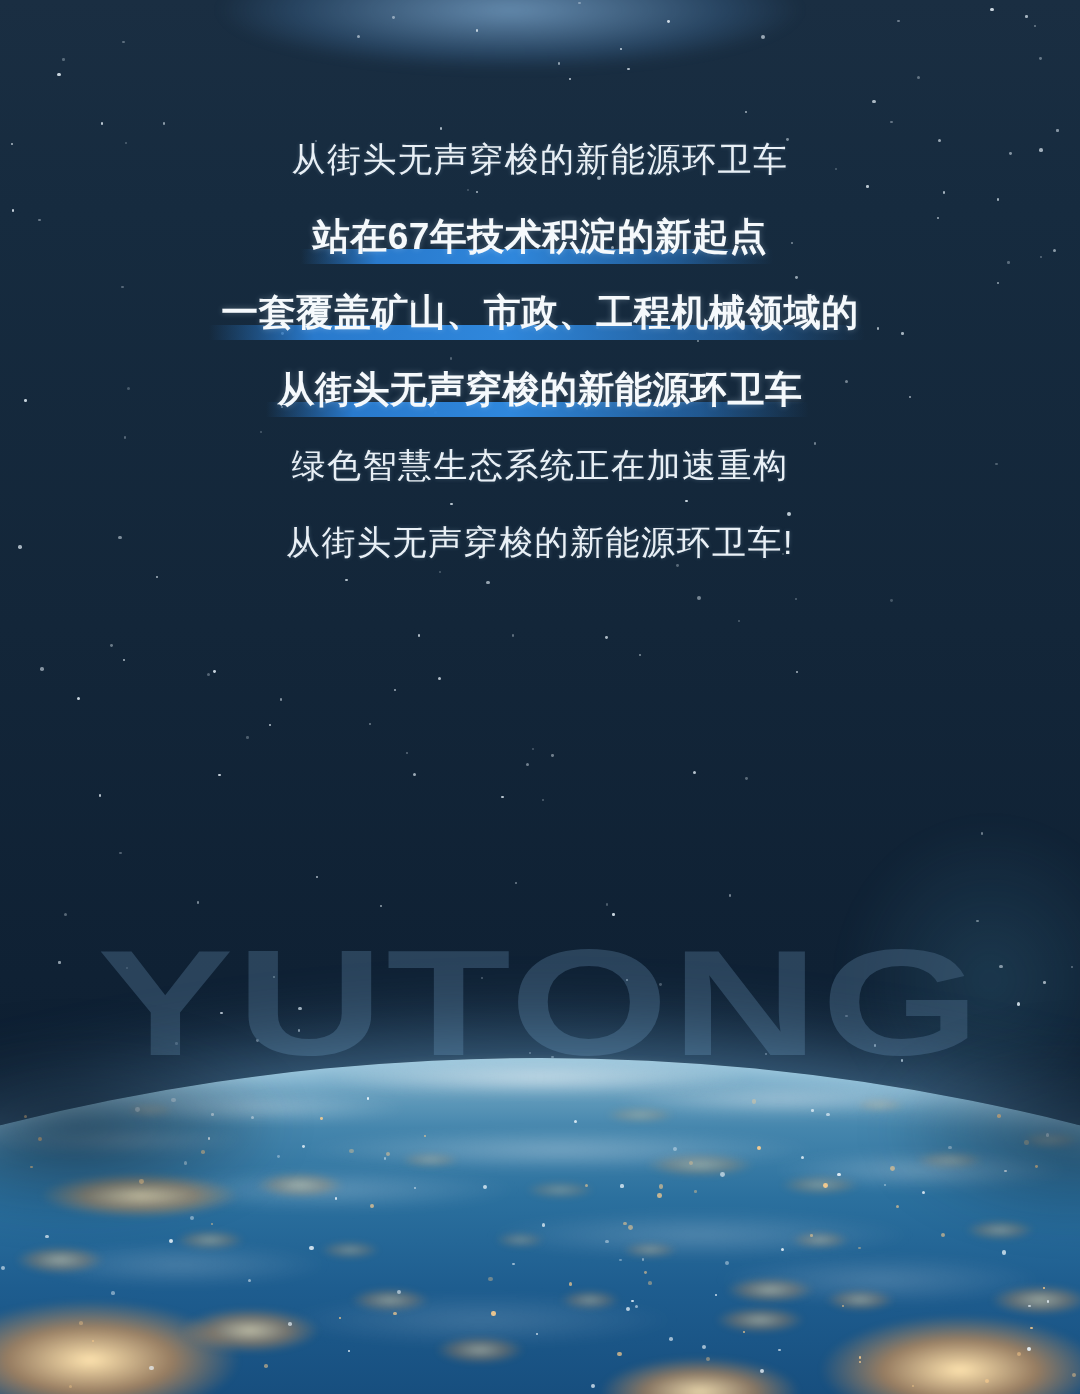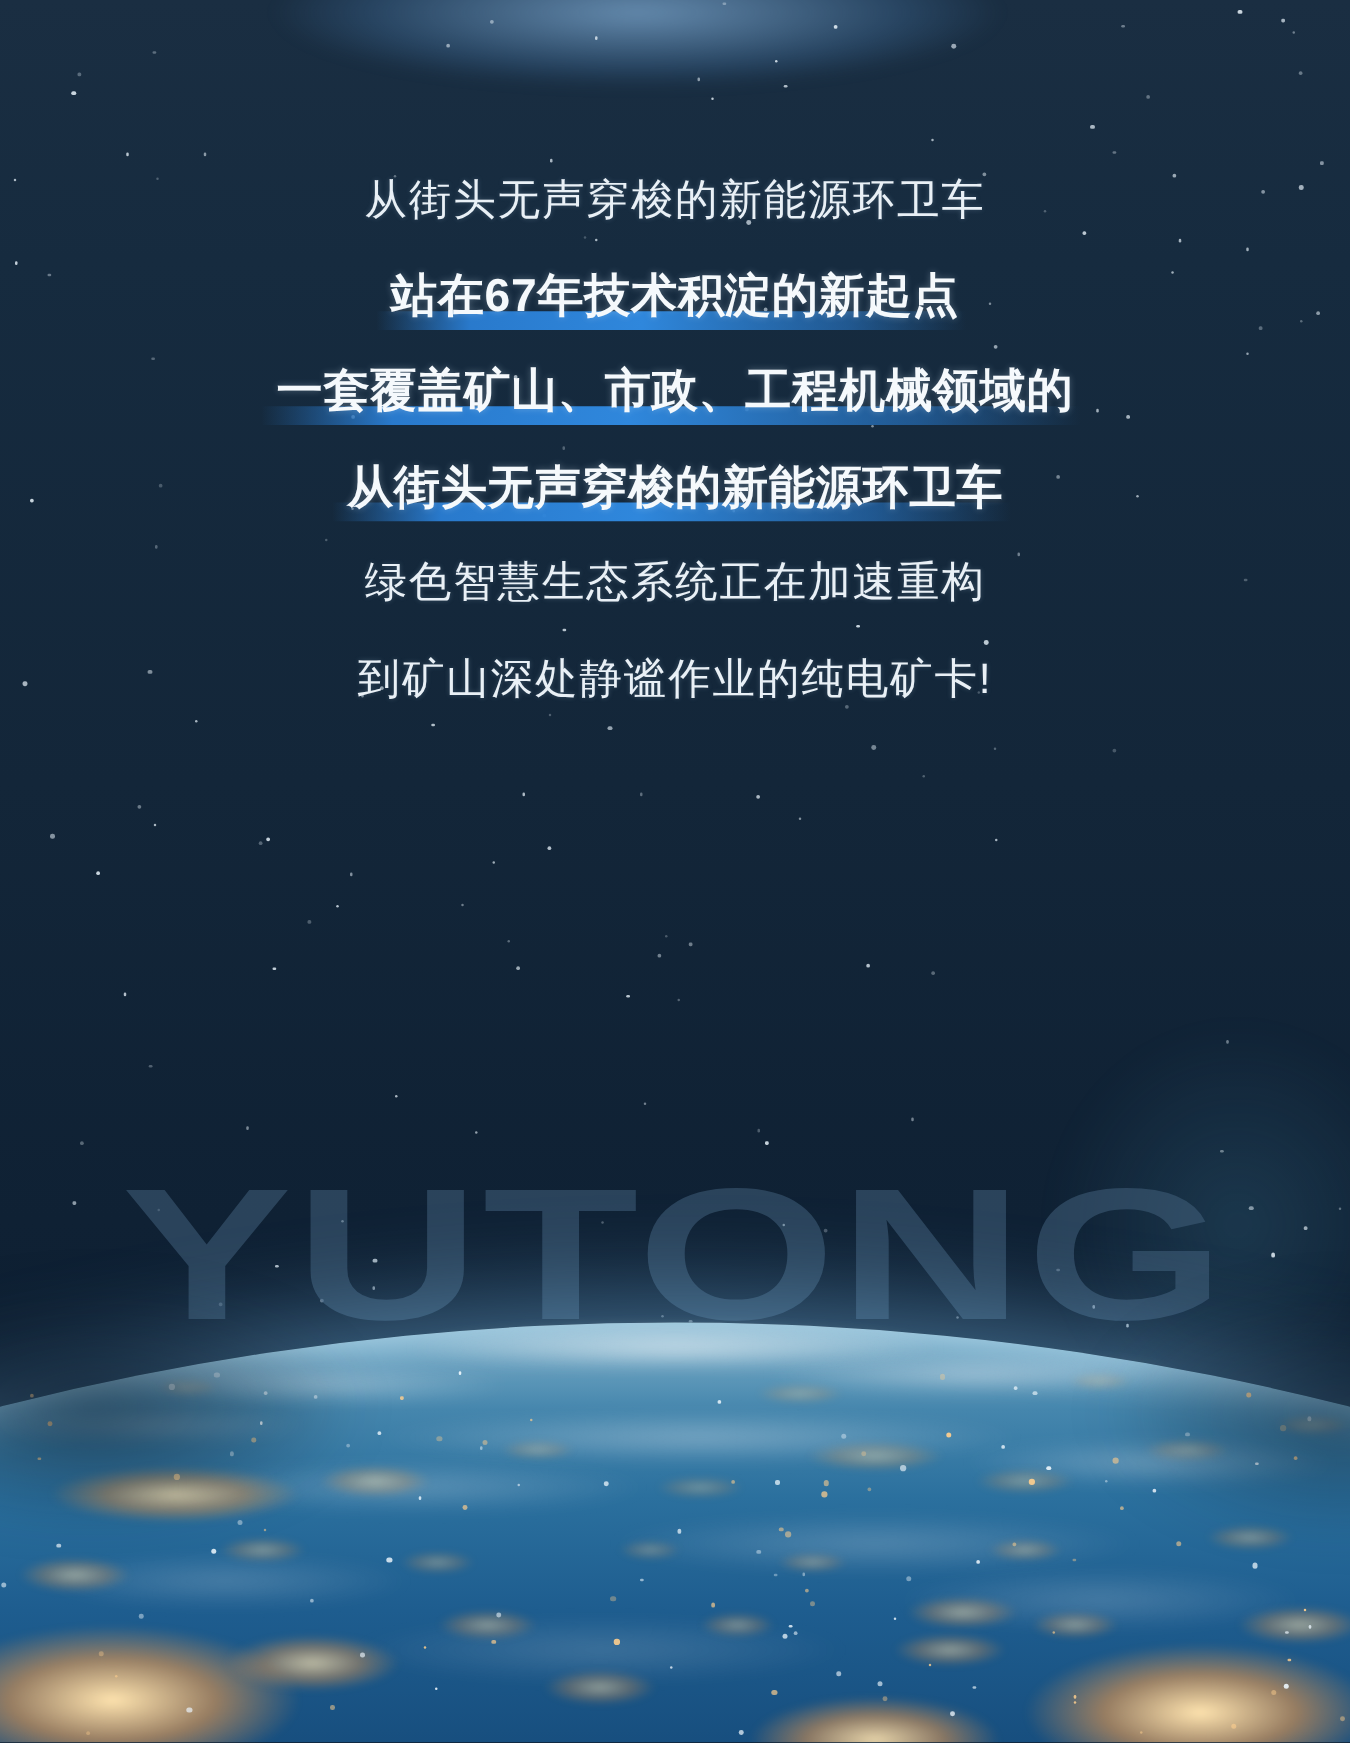--- a/index.html
+++ b/index.html
@@ -395,17 +395,17 @@
     <div class="line em">
         <span class="t">一套覆盖矿山、市政、工程机械领域的</span>
       </div>
     <div class="line em">
         <span class="t">从街头无声穿梭的新能源环卫车</span>
       </div>
     <div class="line">
         <span class="t">绿色智慧生态系统正在加速重构</span>
       </div>
     <div class="line">
-        <span class="t">到矿山深处静谧作业的纯电矿卡!</span>
+        <span class="t">从街头无声穿梭的新能源环卫车!</span>
       </div>
   </div>
 
 </div>
 
 </body></html>

